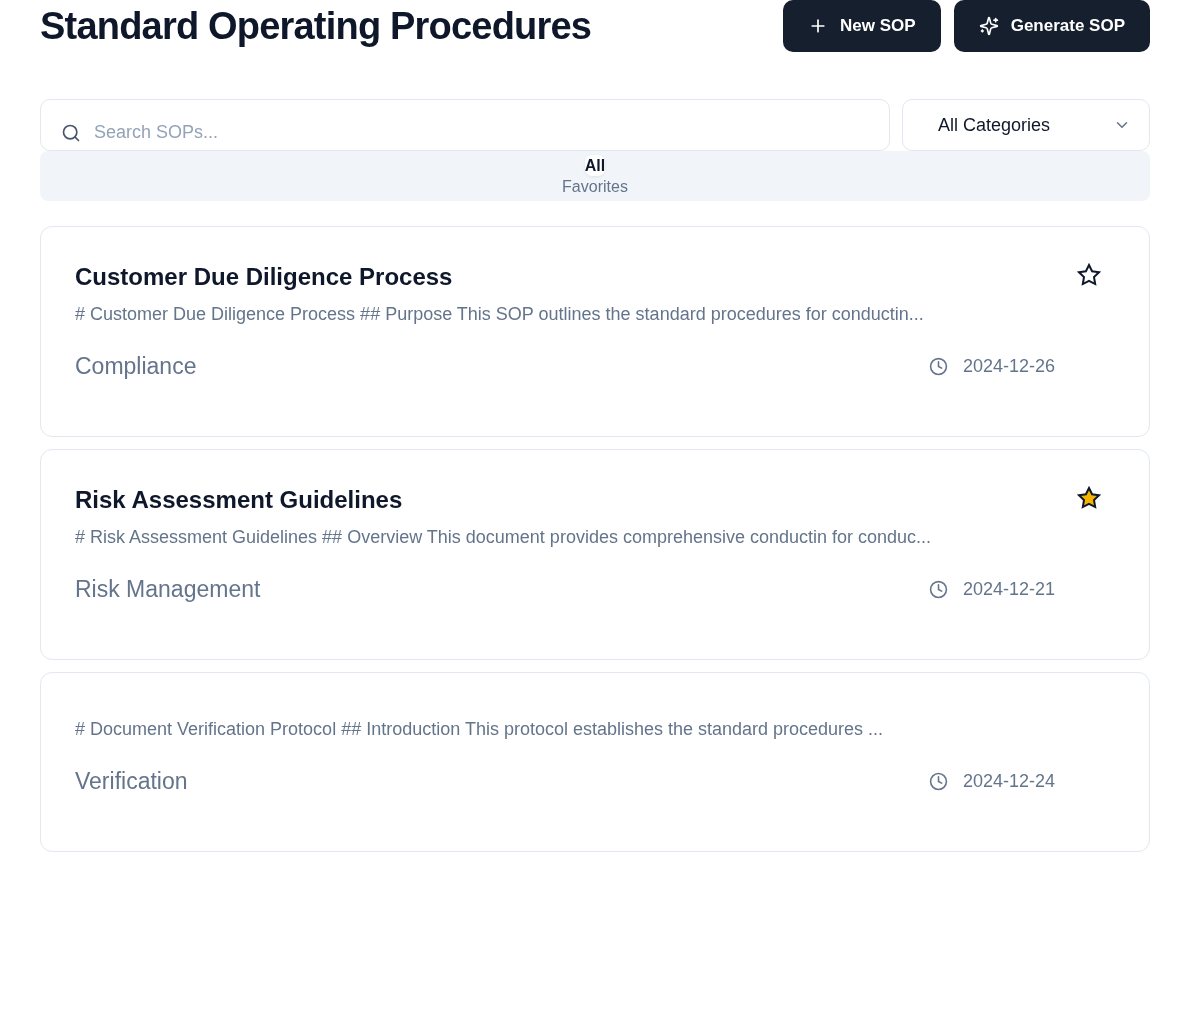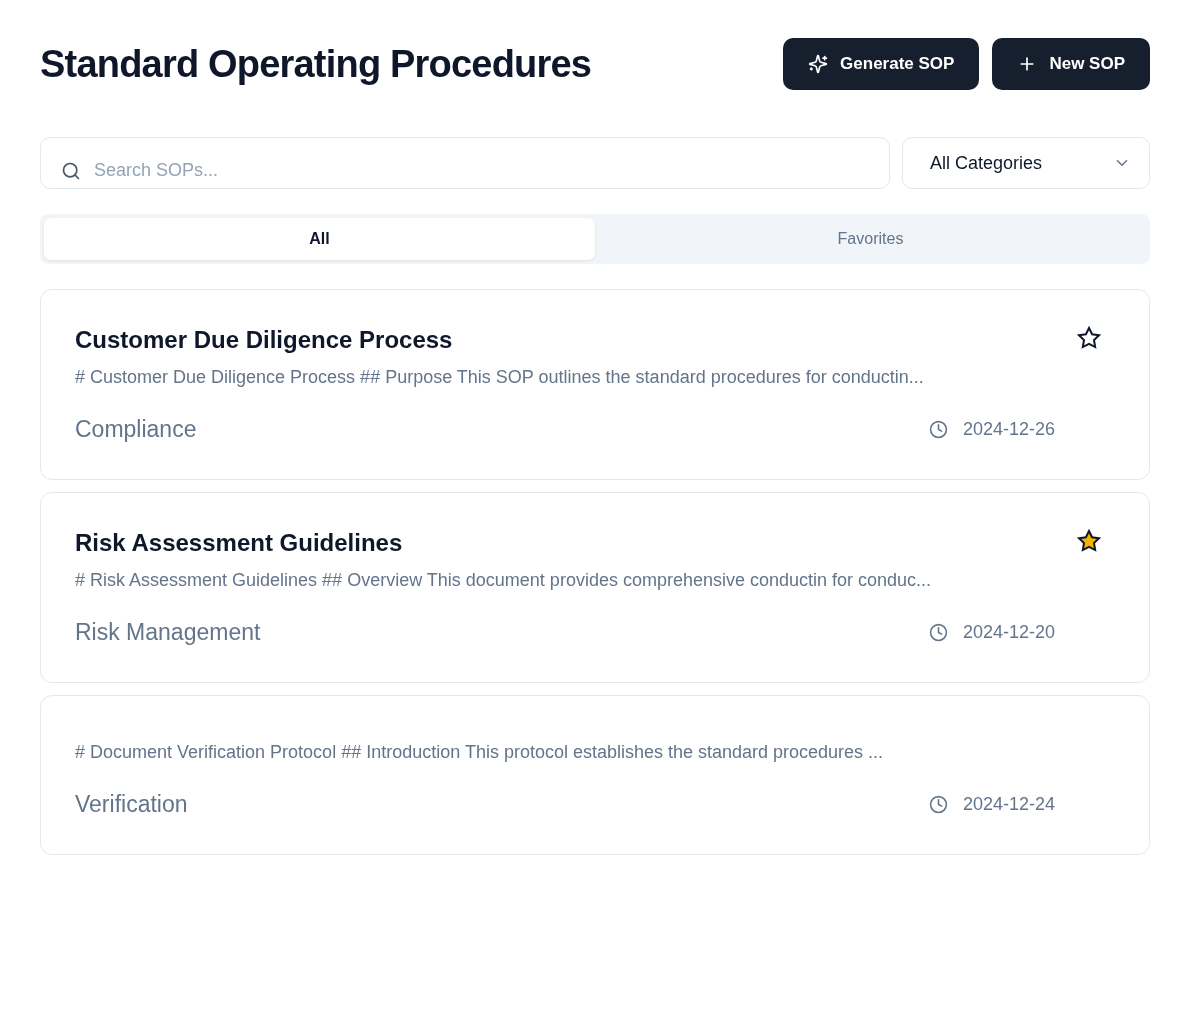--- a/index.html
+++ b/index.html
@@ -16,21 +16,20 @@
   body{
     width:1200px;height:1019px;
     font-family:"Liberation Sans", sans-serif;
     color:var(--ink);
     position:relative;
   }
   .container{width:1110px;margin:0 0 0 40px;}
 
   
   .page-header{
-    padding-top:38px;
     display:flex;align-items:center;justify-content:space-between;
   }
   h1.page-title{
     font-size:38px;font-weight:700;letter-spacing:-0.8px;color:var(--ink);
   }
   .header-actions{display:flex;gap:13px;}
   .btn-dark{
     display:flex;align-items:center;gap:12px;
     background:var(--btn);color:#ffffff;border:none;
     height:52px;padding:0 25px;border-radius:10px;
@@ -48,47 +47,47 @@
   .search-box svg{width:20px;height:20px;color:#475569;flex:none;}
   .search-box input{
     border:none;outline:none;flex:1;margin-left:13px;
     font-family:"Liberation Sans", sans-serif;
     font-size:18px;color:var(--ink);background:transparent;
   }
   .search-box input::placeholder{color:var(--placeholder);}
   .category-select{
     width:248px;height:52px;border:1px solid var(--border);border-radius:10px;
     display:flex;align-items:center;justify-content:space-between;
-    padding:0 18px 0 27px;background:#fff;cursor:pointer;
+    padding:0 18px 0 35px;background:#fff;cursor:pointer;
   }
   .category-select .sel-label{font-size:18px;font-weight:400;color:var(--ink);}
   .category-select svg{width:18px;height:18px;color:var(--muted);}
 
   
   .tabs{
-    margin-top:25px;height:50px;background:var(--tabbg);border-radius:8px;
-    display:flex;align-items:center;padding:4px;
+    height:50px;background:var(--tabbg);border-radius:8px;
+    display:flex;align-items:center;padding:4px;flex-direction:column;
   }
   .tab{
     flex:1;height:42px;border:none;background:transparent;border-radius:7px;
     font-family:"Liberation Sans", sans-serif;
     font-size:16px;font-weight:600;color:var(--muted);cursor:pointer;
     display:flex;align-items:center;justify-content:center;
   }
   .tab.active{
     background:#ffffff;color:var(--ink);
     box-shadow:0 1px 3px rgba(15,23,42,0.08);
   }
   .tab:not(.active){font-weight:500;}
 
   
   .cards{margin-top:25px;display:flex;flex-direction:column;gap:12px;padding-bottom:40px;}
   .card{
     background:#fff;border:1px solid var(--border);border-radius:12px;
-    padding:34px 34px 36px 34px;cursor:pointer;
+    padding:34px 34px 56px 34px;cursor:pointer;
   }
   .card-head{display:flex;align-items:flex-start;justify-content:space-between;}
   .card-title{font-size:24px;font-weight:700;color:var(--ink);line-height:31px;}
   .star-btn{
     background:none;border:none;cursor:pointer;padding:0;
     margin:2px 14px 0 0;line-height:0;color:var(--ink);
   }
   .star-btn svg{width:24px;height:24px;}
   .star-btn svg polygon{fill:none;stroke:var(--ink);stroke-width:2;}
   .star-btn.is-fav svg polygon{fill:var(--star);}
@@ -107,41 +106,41 @@
   .card-date svg{width:19px;height:19px;}
 </style>
 </head>
 <body>
 
 <div class="container">
 
   <div class="page-header">
     <h1 class="page-title">Standard Operating Procedures</h1>
     <div class="header-actions">
+      <button class="btn-dark">
+        <span style="line-height:0">
+          <svg viewBox="0 0 24 24" fill="none" stroke="currentColor" stroke-width="2" stroke-linecap="round" stroke-linejoin="round">
+            <path d="M5 12h14"></path>
+              <path d="M12 5v14"></path>
+          </svg>
+        </span>
+        <span>New SOP</span>
+      </button>
       <button class="btn-dark">
         <span style="line-height:0">
           <svg viewBox="0 0 24 24" fill="none" stroke="currentColor" stroke-width="2" stroke-linecap="round" stroke-linejoin="round">
             <path d="M9.937 15.5A2 2 0 0 0 8.5 14.063l-6.135-1.582a.5.5 0 0 1 0-.962L8.5 9.936A2 2 0 0 0 9.937 8.5l1.582-6.135a.5.5 0 0 1 .963 0L14.063 8.5A2 2 0 0 0 15.5 9.937l6.135 1.581a.5.5 0 0 1 0 .964L15.5 14.063a2 2 0 0 0-1.437 1.437l-1.582 6.135a.5.5 0 0 1-.963 0z"></path>
             <path d="M20 3v4"></path>
               <path d="M22 5h-4"></path>
               <path d="M4 17v2"></path>
               <path d="M5 18H3"></path>
           </svg>
         </span>
         <span>Generate SOP</span>
       </button>
-      <button class="btn-dark">
-        <span style="line-height:0">
-          <svg viewBox="0 0 24 24" fill="none" stroke="currentColor" stroke-width="2" stroke-linecap="round" stroke-linejoin="round">
-            <path d="M5 12h14"></path>
-              <path d="M12 5v14"></path>
-          </svg>
-        </span>
-        <span>New SOP</span>
-      </button>
     </div>
   </div>
 
   <div class="filter-row">
     <div class="search-box">
       <span style="line-height:0">
         <svg viewBox="0 0 24 24" fill="none" stroke="currentColor" stroke-width="2" stroke-linecap="round" stroke-linejoin="round">
           <circle cx="11" cy="11" r="8"></circle>
             <path d="m21 21-4.35-4.35"></path>
         </svg>
@@ -205,21 +204,21 @@
       <p class="card-excerpt"># Risk Assessment Guidelines ## Overview This document provides comprehensive conductin for conduc...</p>
       <div class="card-footer">
         <span class="card-category">Risk Management</span>
         <span class="card-date">
           <span style="line-height:0">
             <svg viewBox="0 0 24 24" fill="none" stroke="currentColor" stroke-width="2" stroke-linecap="round" stroke-linejoin="round">
               <circle cx="12" cy="12" r="10"></circle>
                 <polyline points="12 6 12 12 16 14"></polyline>
             </svg>
           </span>
-          <span>2024-12-20</span>
+          <span>2024-12-21</span>
         </span>
       </div>
     </div>
 
     <div class="card">
       <p class="card-excerpt"># Document Verification Protocol ## Introduction This protocol establishes the standard procedures ...</p>
       <div class="card-footer">
         <span class="card-category">Verification</span>
         <span class="card-date">
           <span style="line-height:0">

